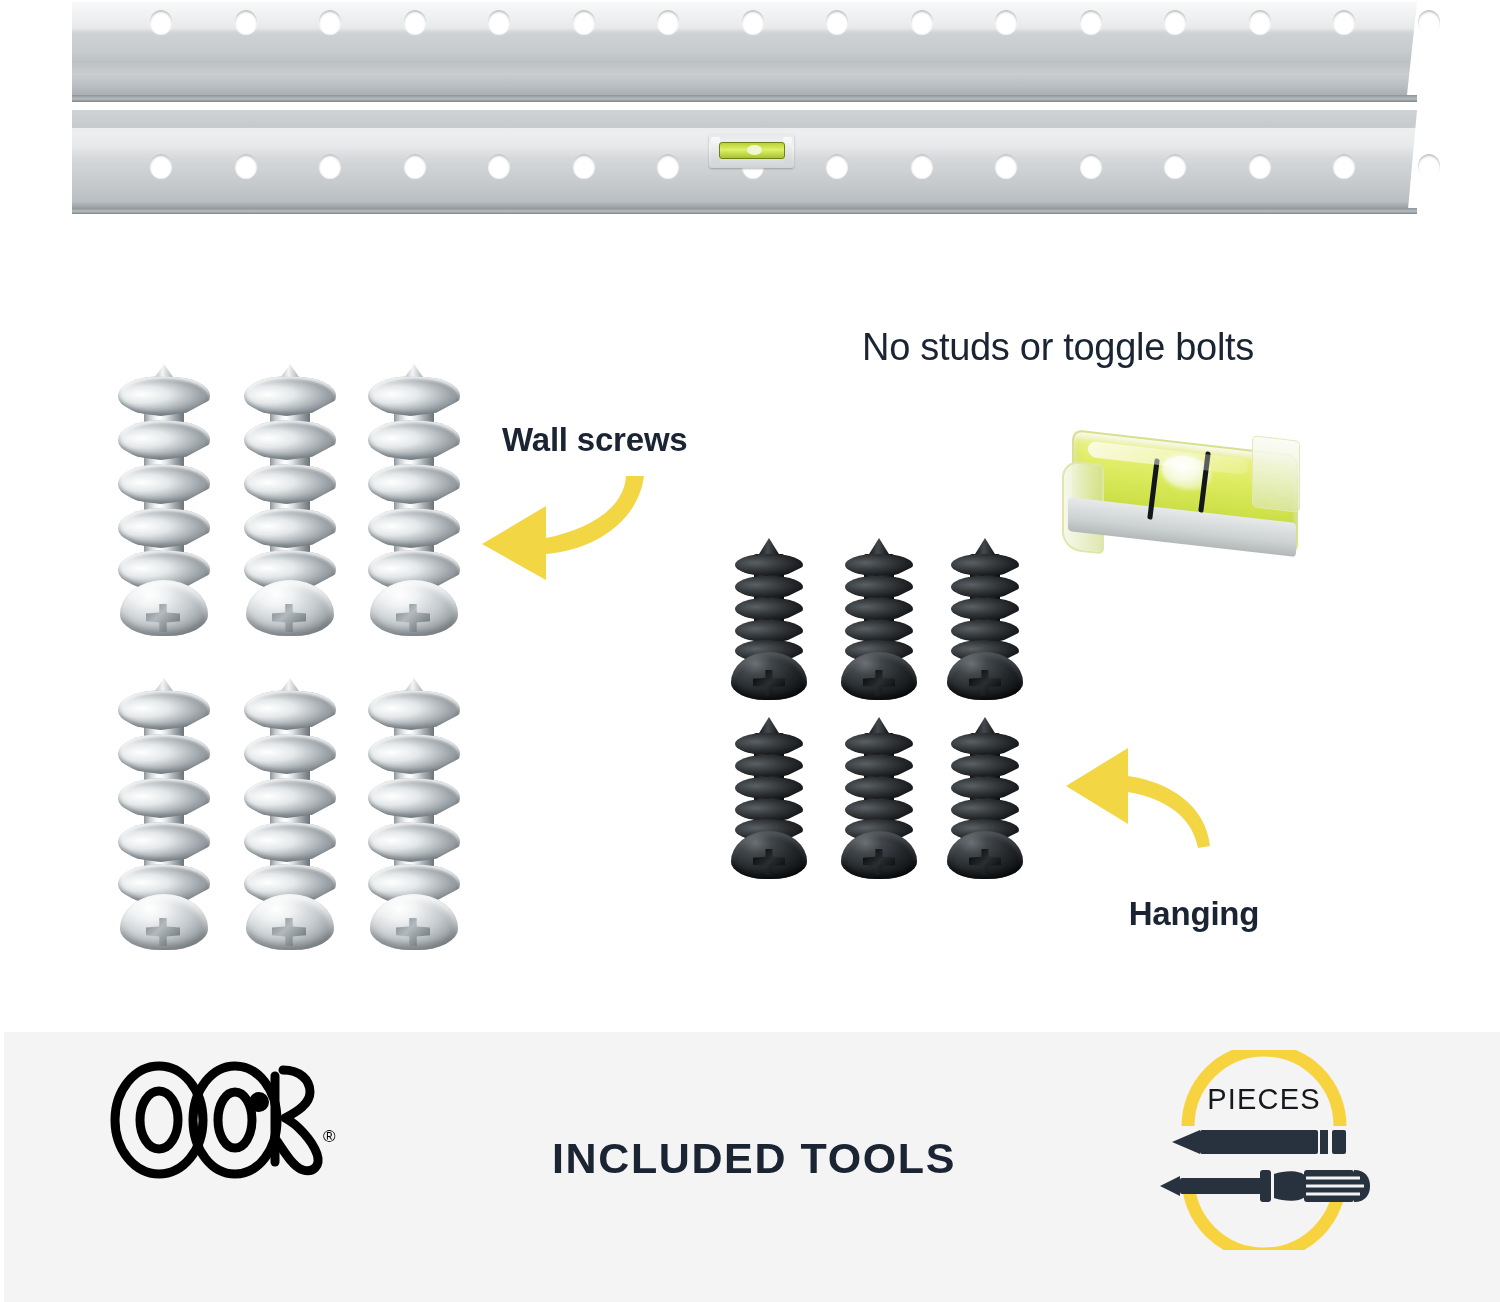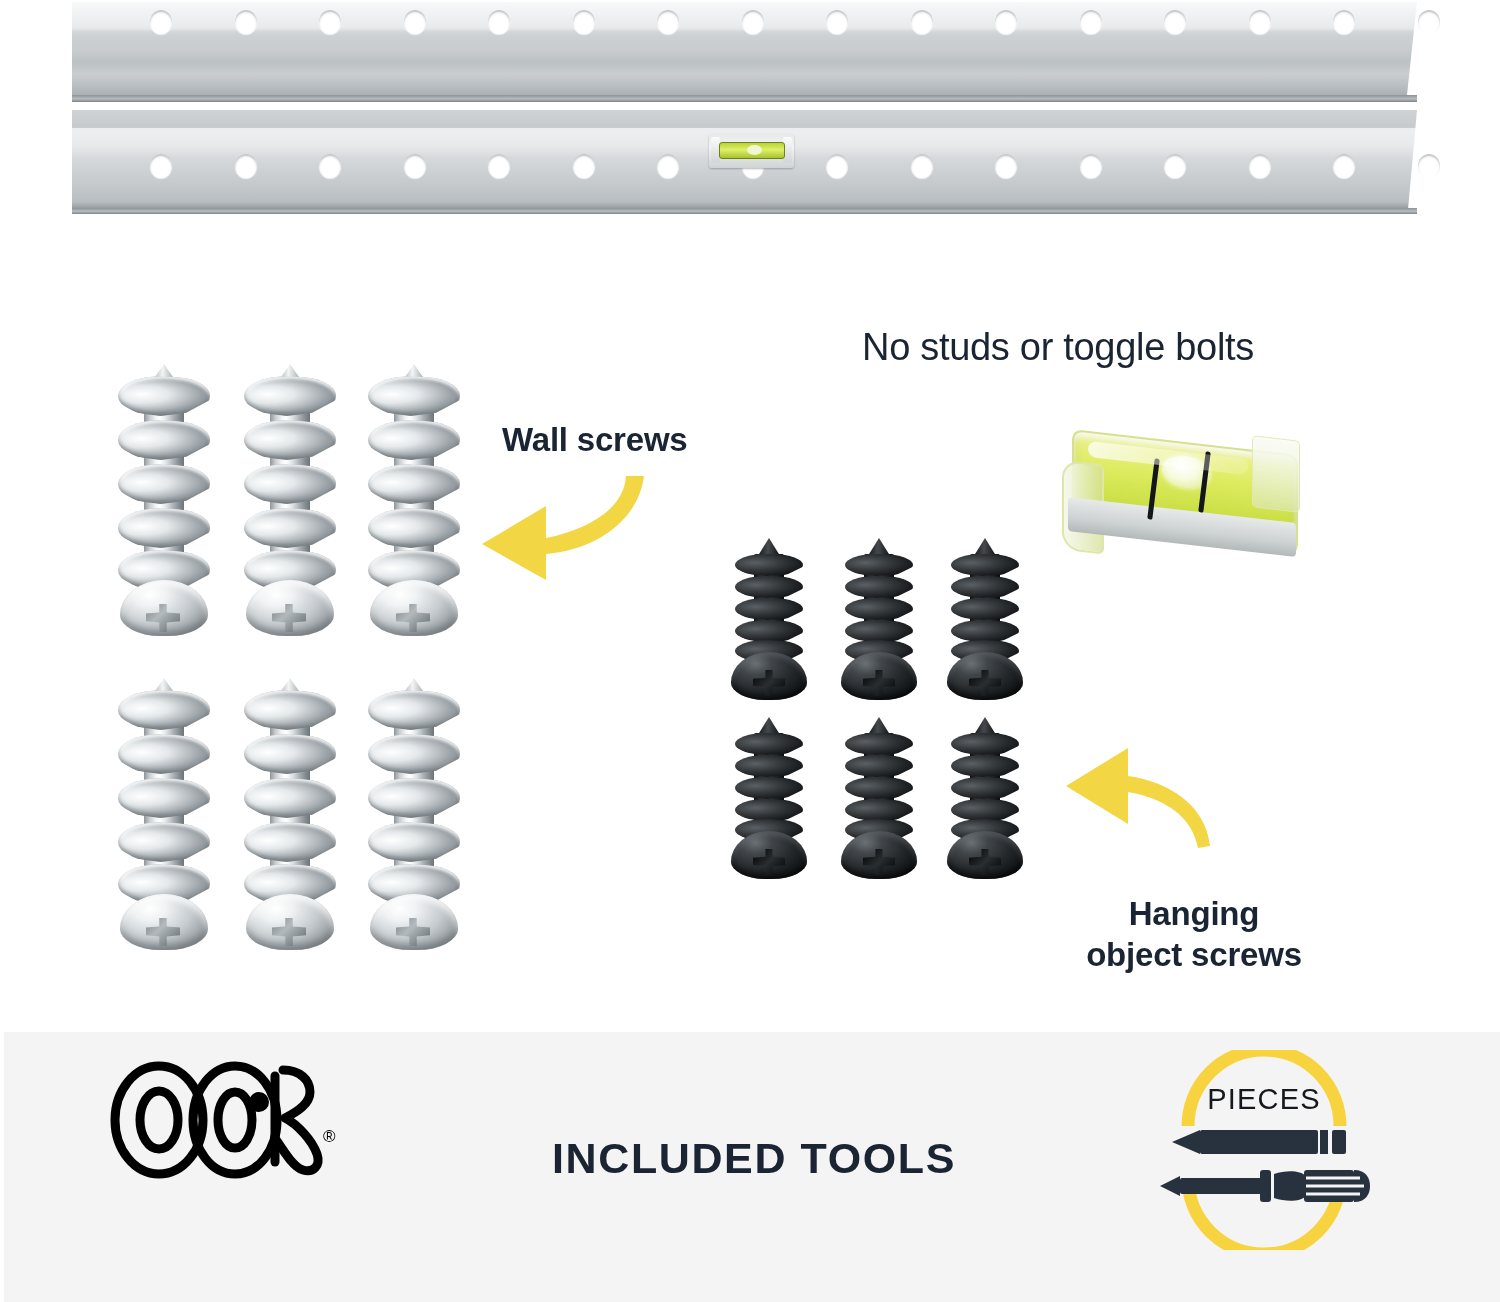--- a/index.html
+++ b/index.html
@@ -458,21 +458,20 @@
         <div class="th t2"></div>
         <div class="th t3"></div>
         <div class="th t4"></div>
         <div class="th t5"></div>
         <div class="headv"></div>
         <div class="phil"></div>
       </div>
     </div>
   <div class="lbl-hang">
     <span>Hanging</span><br>
-    <span>object screws</span>
   </div>
 
   <div class="arrow" style="left:1056px;top:742px;">
     <svg width="220" height="120" viewBox="0 0 220 120" aria-hidden="true">
       <path d="M150 104 C 146 64, 110 40, 68 34 L 68 6 L 6 44 L 68 82 L 68 50
                C 104 56, 132 74, 138 106 Z" fill="#f2d644"></path>
     </svg>
   </div>
 
   <div class="vial-big">

